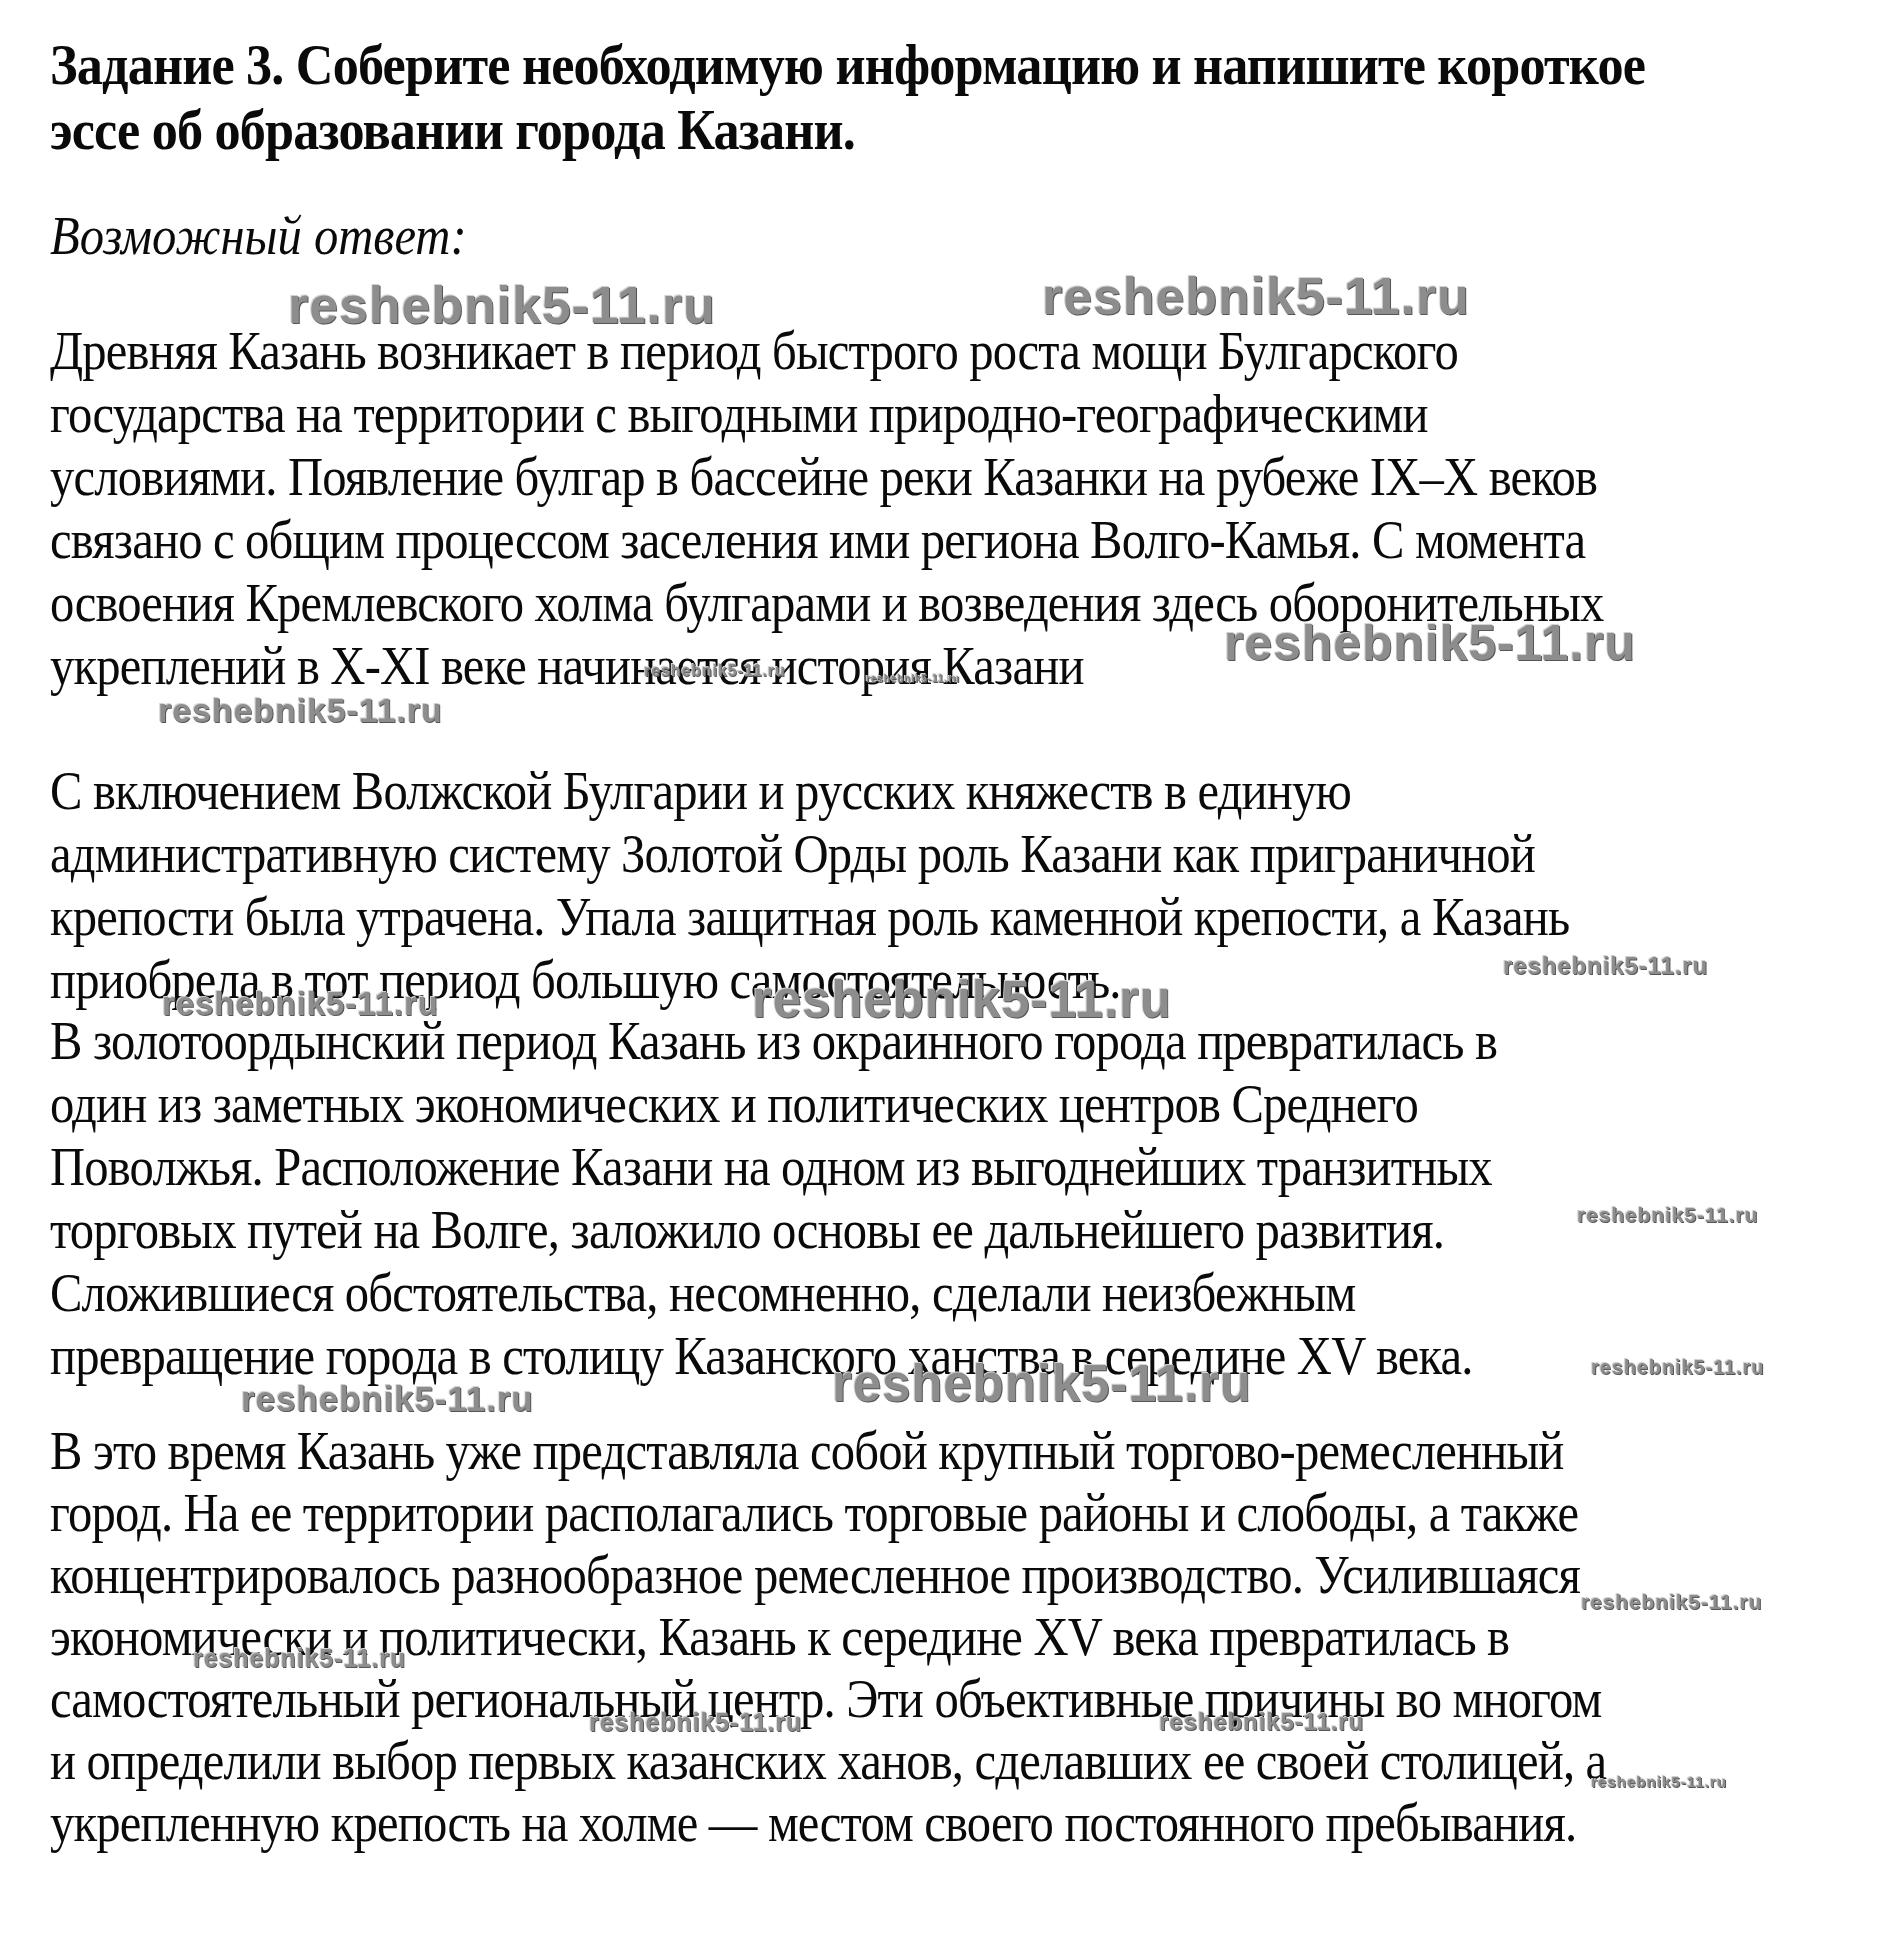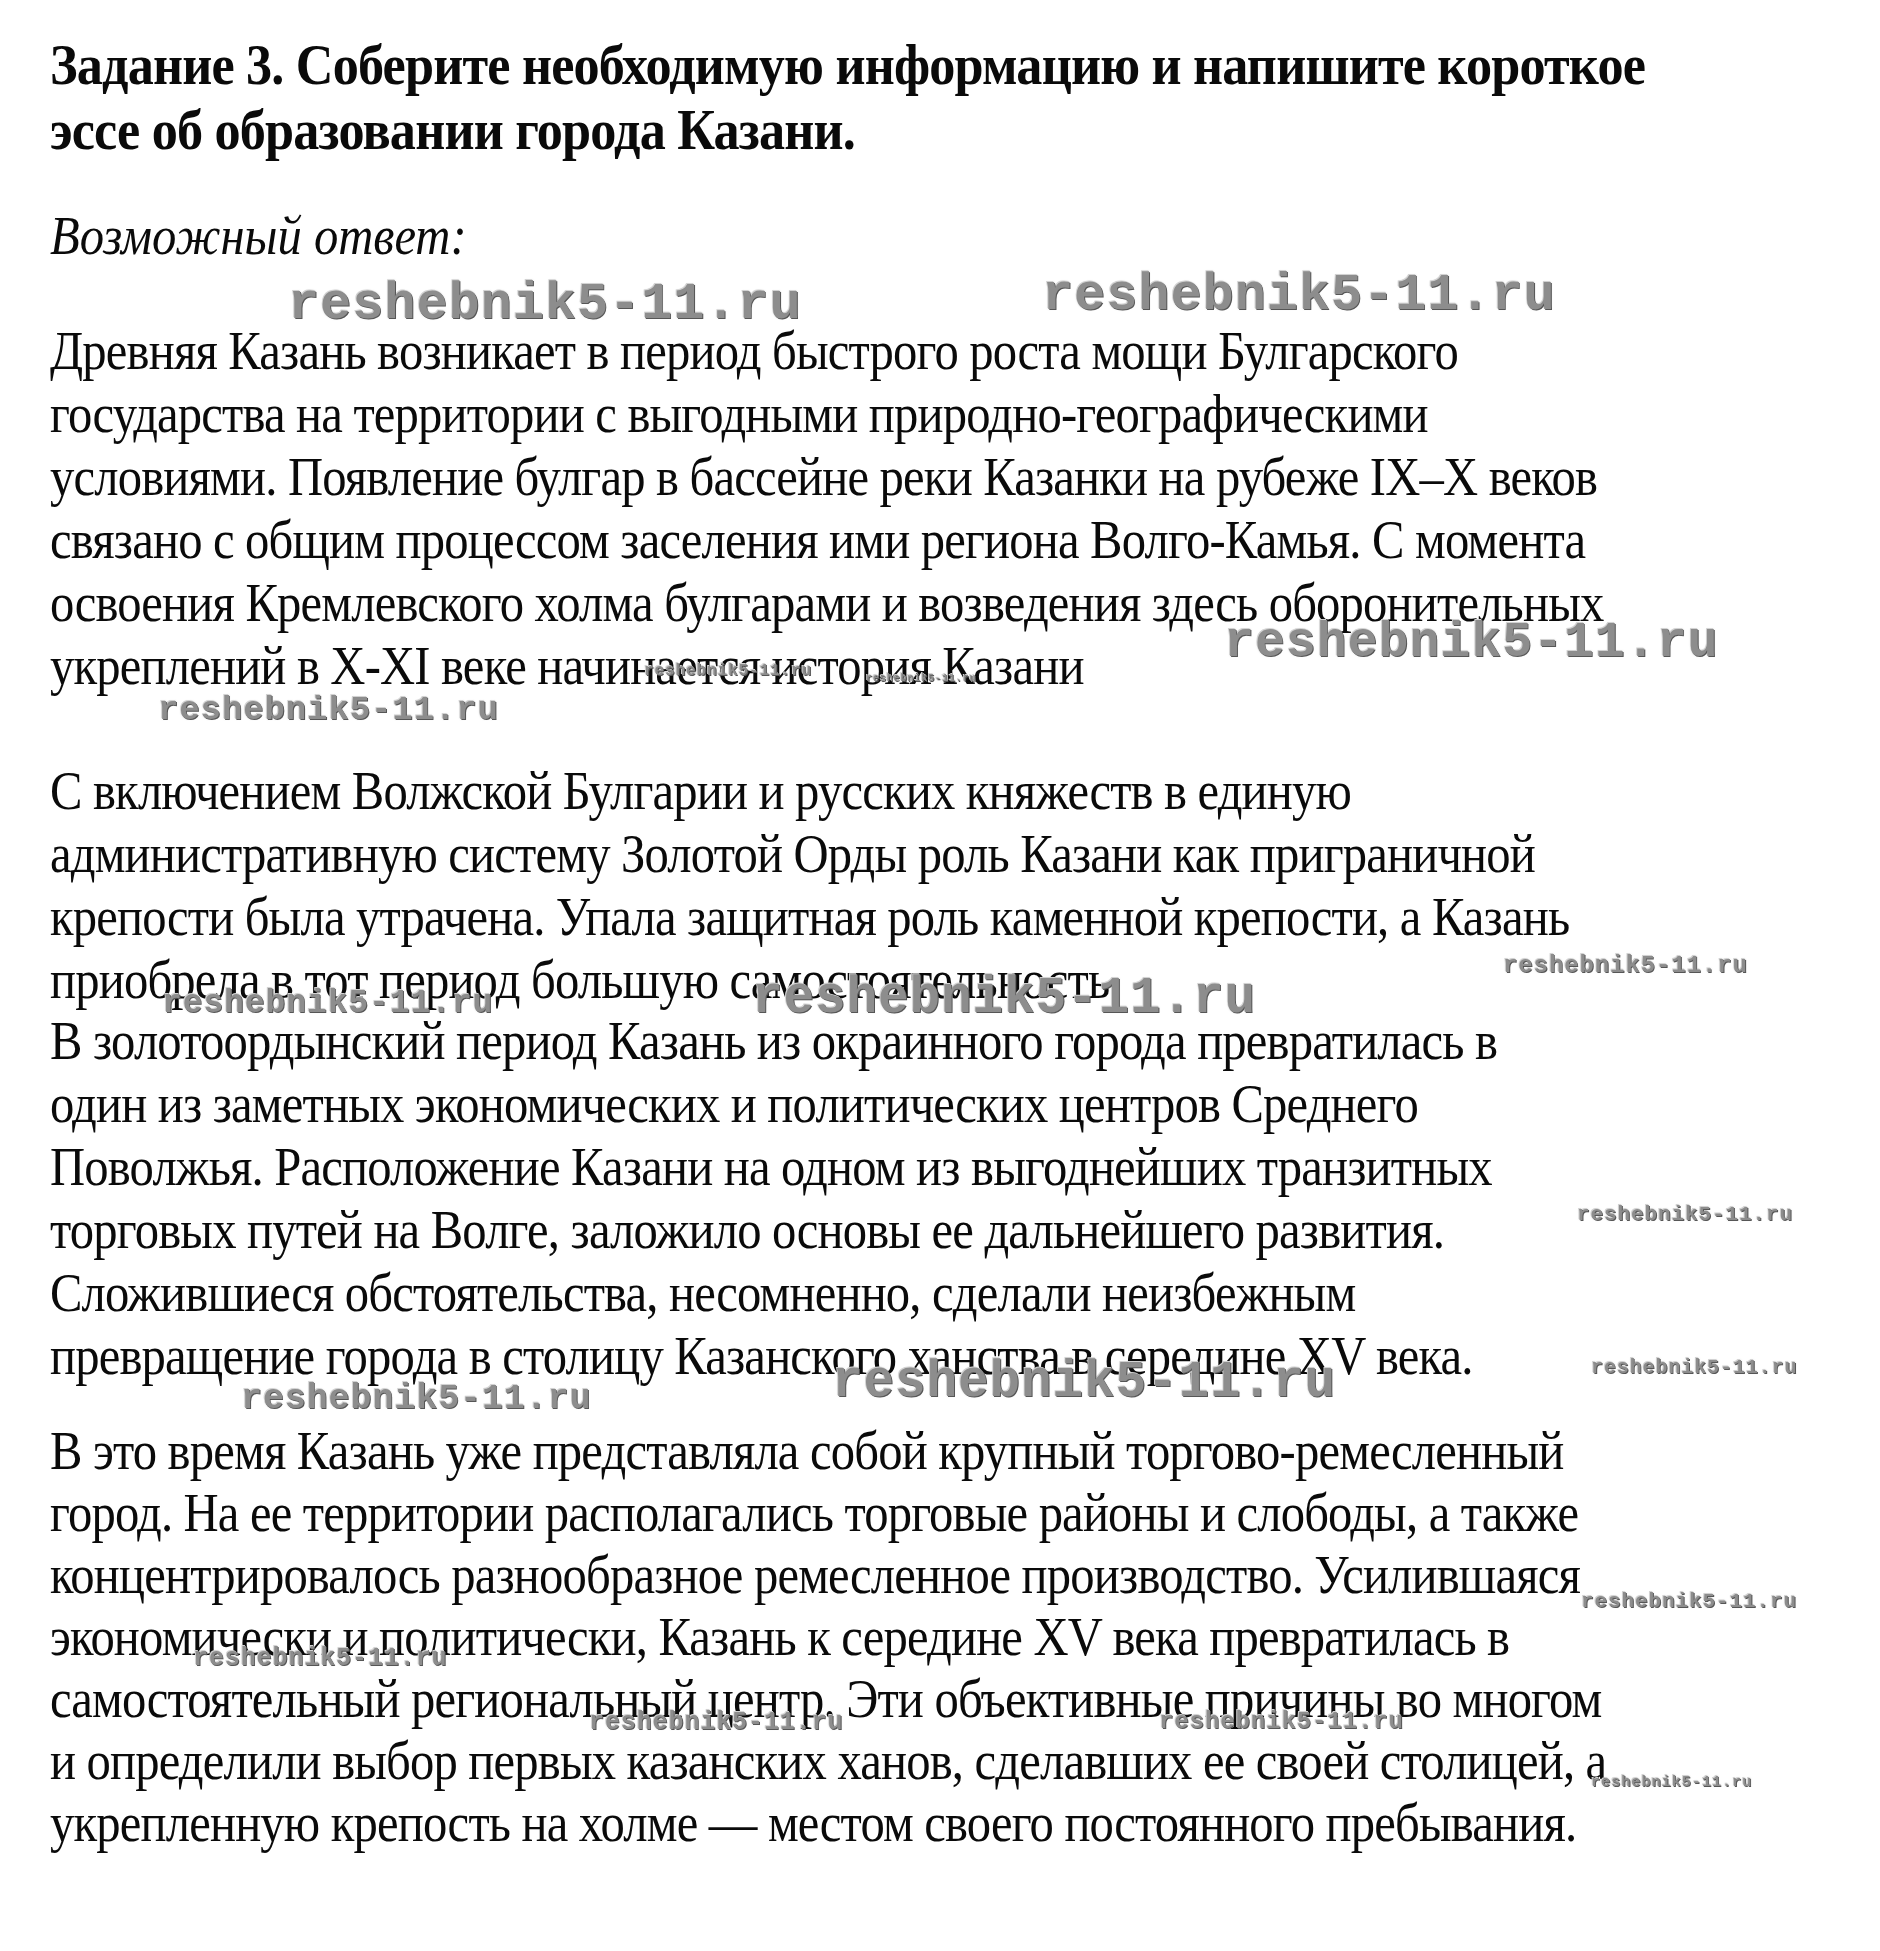--- a/index.html
+++ b/index.html
@@ -4,21 +4,20 @@
 <style>
   html, body { margin: 0; padding: 0; background: #ffffff; }
   .page {
     position: relative;
     width: 1786px;
     height: 1951px;
     background: #ffffff;
     font-family: "Liberation Serif", serif;
     color: #0a0a0a;
     overflow: hidden;
-    padding-left: 20px;
   }
   .block { position: absolute; left: 50px; transform: scaleX(0.9); transform-origin: 0 0; }
   .heading {
     top: 32px;
     font-weight: 700;
     font-size: 58px;
     line-height: 65px;
     letter-spacing: -0.9px;
   }
   .answer-label {
@@ -30,21 +29,21 @@
   .para { font-size: 54px; line-height: 63px; letter-spacing: -0.9px; }
   .p1 { top: 320px; }
   .p2 { top: 760px; }
   .p3 { top: 1010px; }
   .p4 { top: 1420px; line-height: 62px; }
   .line { white-space: nowrap; }
 
   
   .wm {
     position: absolute;
-    font-family: Liberation Mono, monospace;
+    font-family: Liberation Sans, sans-serif;
     font-weight: 700;
     white-space: nowrap;
     color: #8d8d8d;
     text-shadow: 0.9px 0.9px 0 #565656, -0.9px -0.9px 0 #d2d2d2, 0 0 1.8px rgba(80,80,80,0.35);
     letter-spacing: 0.9px;
   }
   .wm-1  { left: 288px;  top: 275px;  font-size: 52px; }
   .wm-2  { left: 1042px; top: 266px;  font-size: 52px; }
   .wm-3  { left: 1224px; top: 614px;  font-size: 50px; }
   .wm-4  { left: 644px;  top: 662px;  font-size: 16px; }

